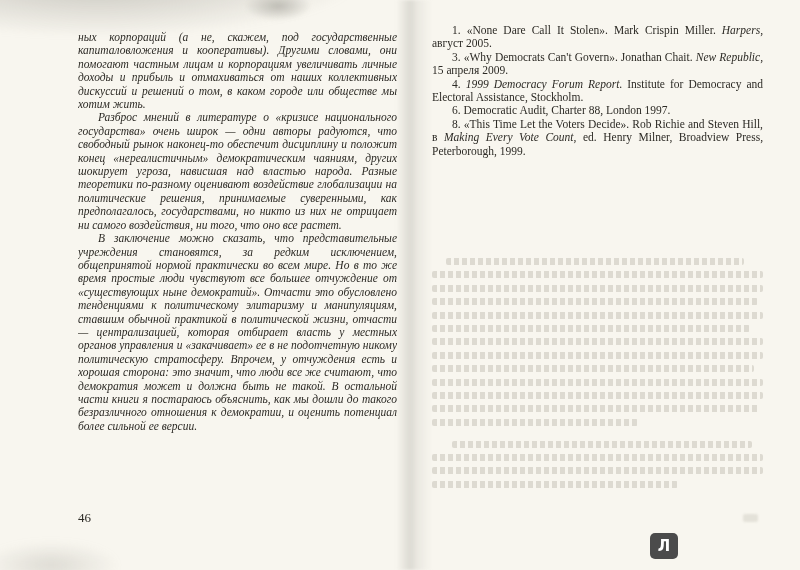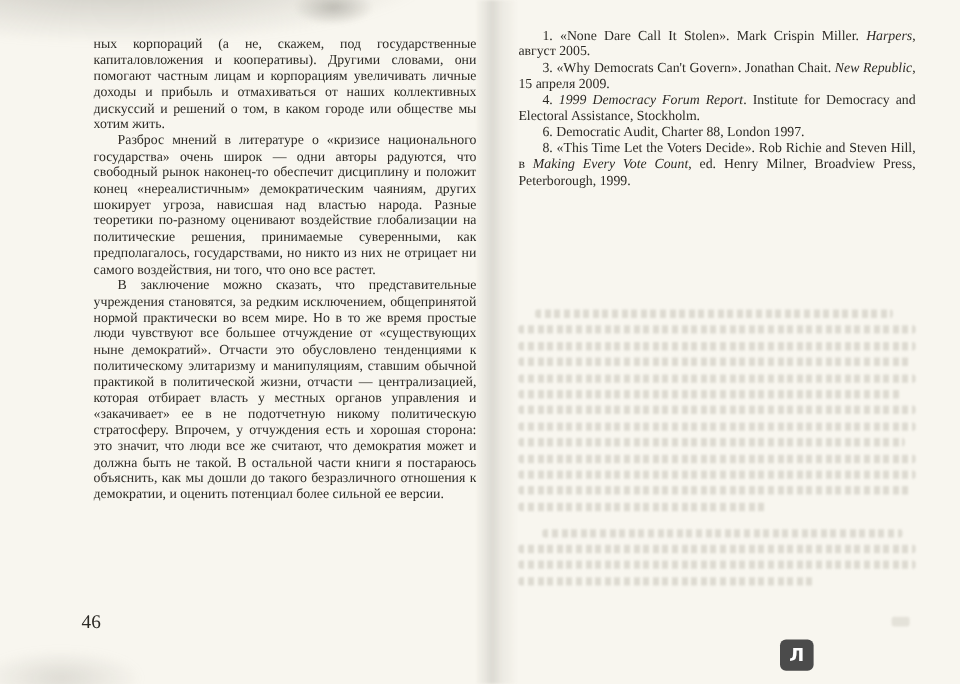--- a/index.html
+++ b/index.html
@@ -18,26 +18,26 @@
     background:radial-gradient(ellipse at center,rgba(165,163,155,.32),rgba(165,163,155,0) 75%);
     filter:blur(4px);}
   .gutter{position:absolute;left:396px;top:0;width:36px;height:570px;
     background:linear-gradient(to right,rgba(148,146,138,0) 0%,rgba(148,146,138,.28) 40%,
                rgba(148,146,138,.12) 62%,rgba(148,146,138,0) 100%);
     filter:blur(1.5px);}
 
   
   .page-text{position:absolute;color:#2c2a25;font-size:11.5px;line-height:13.4px;
     text-align:justify;letter-spacing:0px;}
-  #left-text{left:78px;top:31px;width:319px;height:482px;overflow:hidden;}
+  #left-text{left:78px;top:31px;width:319px;height:482px;overflow:hidden;font-style:italic;}
   #right-text{left:432px;top:24px;width:331px;}
   .para{margin:0;}
   .para.indent{text-indent:20px;}
   .note{text-indent:20px;}
-  .page-num{position:absolute;left:68px;top:510px;font-size:16px;color:#2c2a25;}
+  .page-num{position:absolute;left:78px;top:510px;font-size:13px;color:#2c2a25;}
 
   
   #ghost{position:absolute;left:432px;top:258px;width:331px;}
   .gline{height:7px;margin-bottom:6.4px;border-radius:2px;
     background:repeating-linear-gradient(90deg,#b3afa2 0 5px,rgba(0,0,0,0) 5px 8px);
     opacity:.38;filter:blur(.7px);}
   .gnum{position:absolute;left:743px;top:514px;width:15px;height:8px;border-radius:2px;
     background:#b3afa2;opacity:.28;filter:blur(1px);}
 
   

